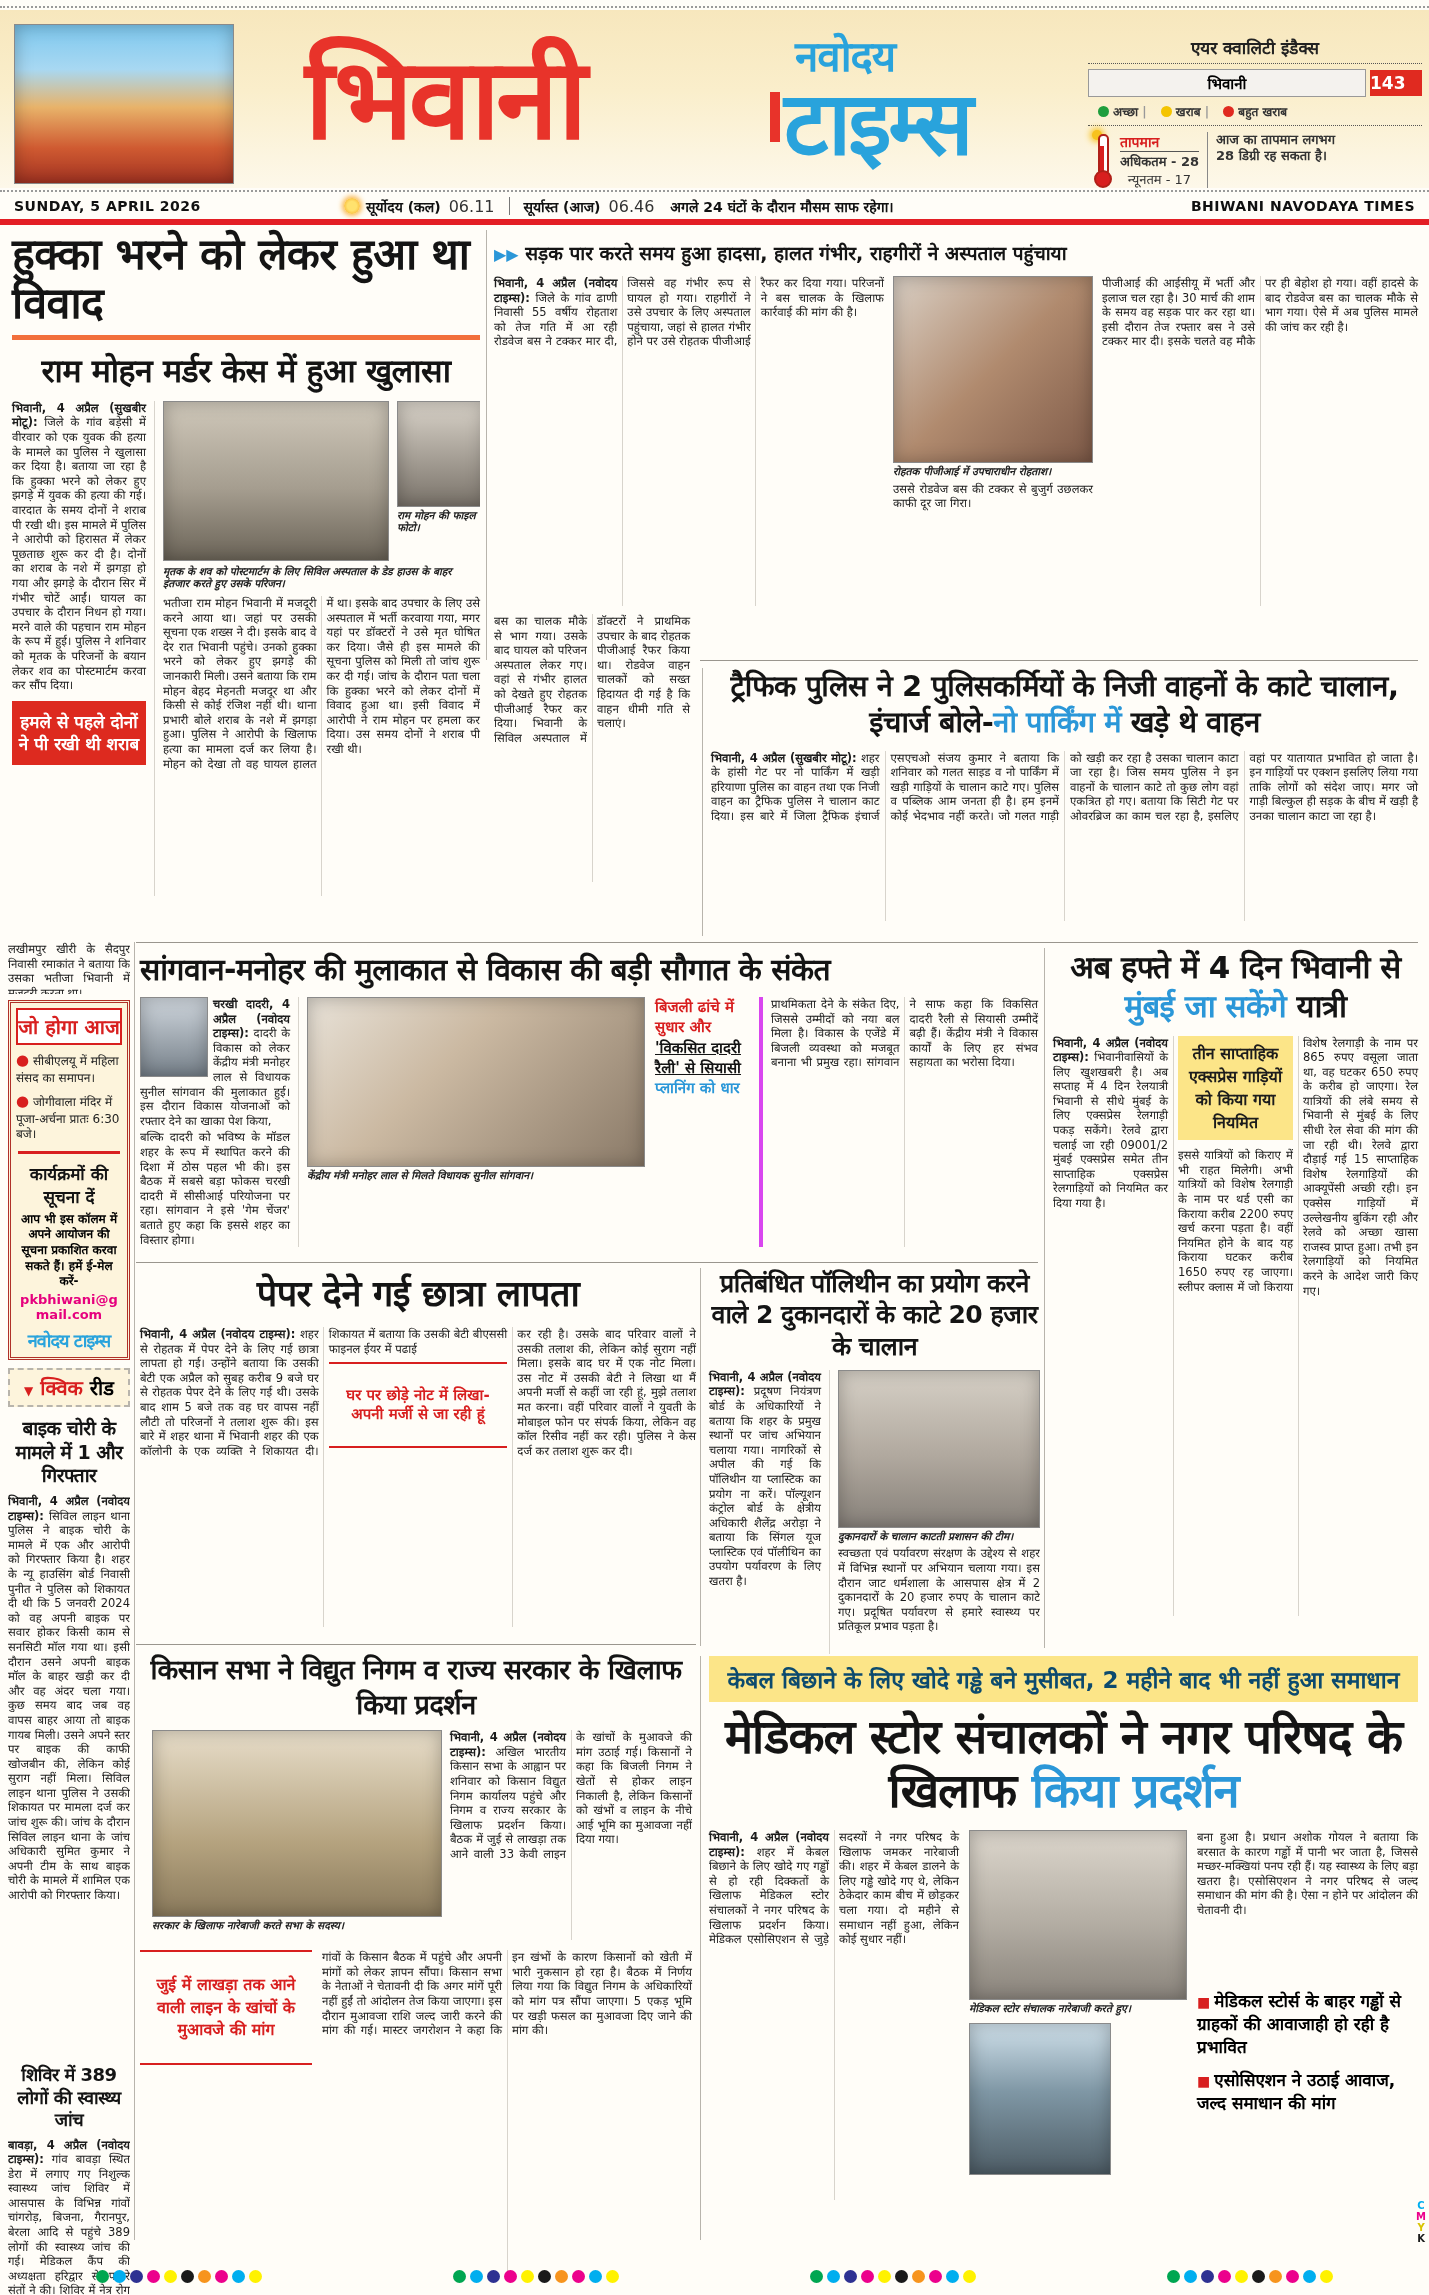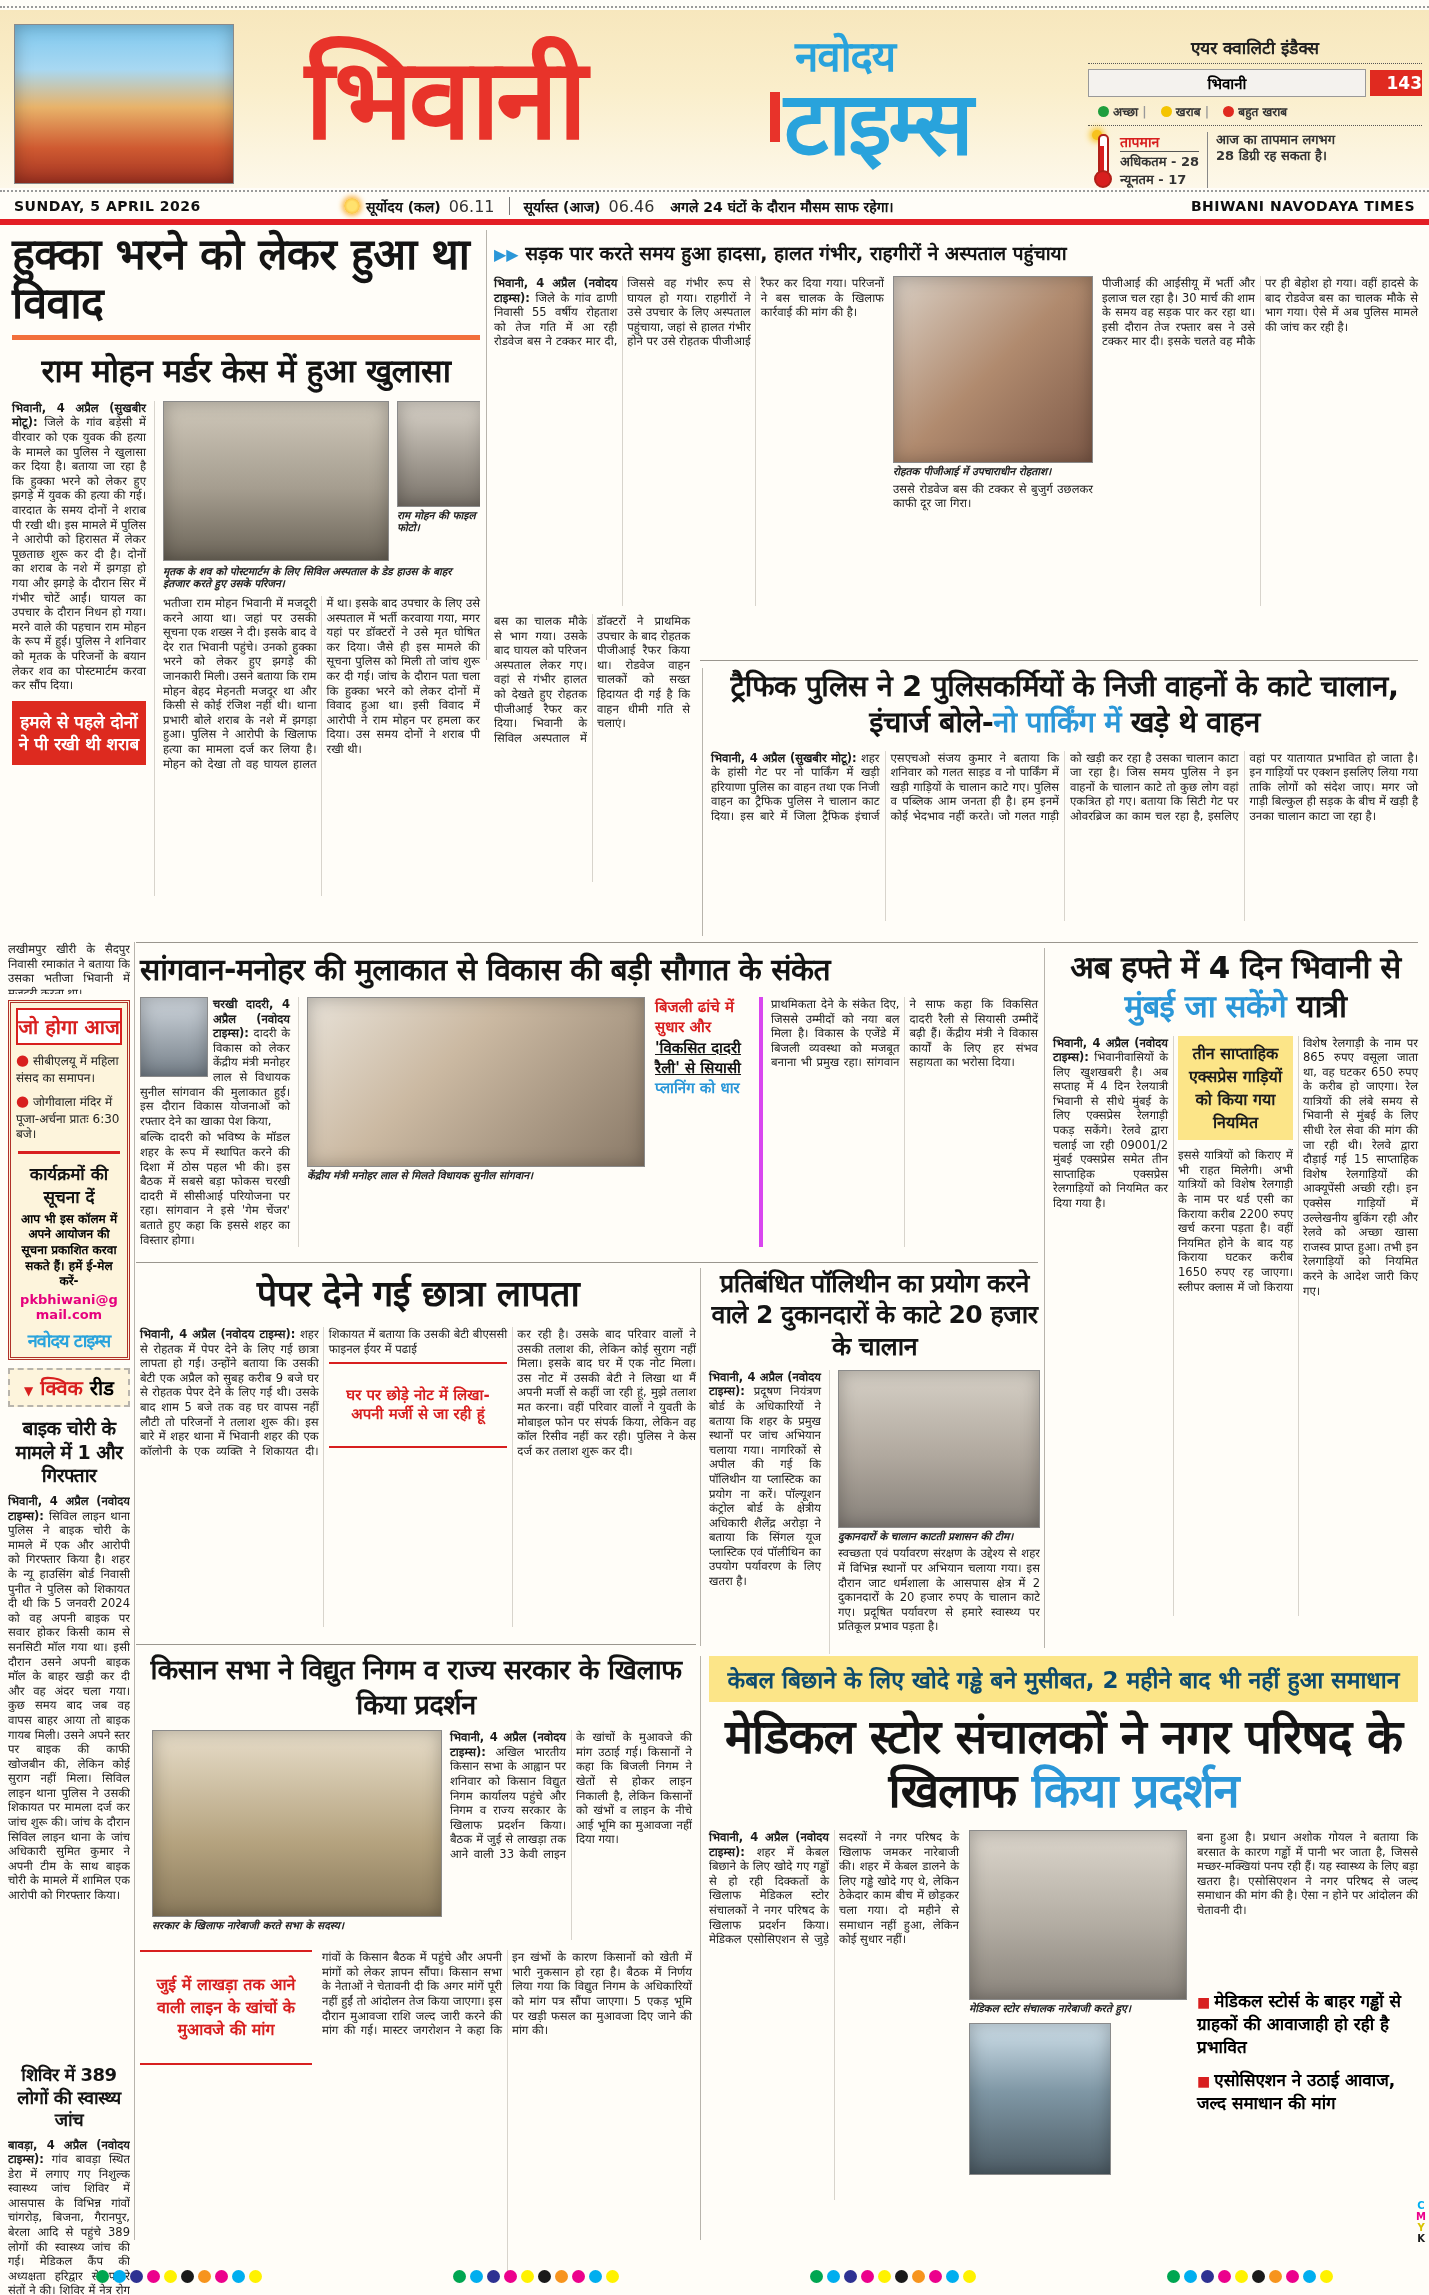--- a/index.html
+++ b/index.html
@@ -35,34 +35,34 @@
 
   <div class="abs" style="left:305px;top:38px;width:475px;font-size:112px;font-weight:bold;color:#e8332a;line-height:1.1;letter-spacing:-4px;">भिवानी</div>
   <div class="abs" style="left:795px;top:26px;font-size:42px;font-weight:bold;color:#29a3dc;letter-spacing:-1px;">नवोदय</div>
   <div class="abs" style="left:770px;top:92px;width:10px;height:50px;background:#e8332a;"></div>
   <div class="abs" style="left:784px;top:60px;font-size:88px;font-weight:bold;color:#29a3dc;letter-spacing:-3px;">टाइम्स</div>
 
   <div class="abs" style="left:1088px;top:36px;width:334px;height:136px;">
     <div style="text-align:center;font-size:17px;font-weight:bold;color:#222;border-bottom:1px dotted #555;padding-bottom:4px;">एयर क्वालिटी इंडैक्स</div>
     <div style="display:flex;align-items:center;margin-top:5px;">
       <div style="flex:1;background:#f4f2ee;border:1px solid #999;text-align:center;font-size:15px;font-weight:bold;padding:3px 0;">भिवानी</div>
-      <div style="width:52px;background:#e02a20;color:#fff;text-align:right;font-size:17px;font-weight:bold;padding:3px 0;margin-left:4px;">143</div>
+      <div style="width:52px;background:#e02a20;color:#fff;text-align:left;font-size:17px;font-weight:bold;padding:3px 0;margin-left:4px;">143</div>
     </div>
     <div id="aqi-legend" style="font-size:12px;font-weight:bold;color:#333;margin-top:6px;border-bottom:1px dotted #555;padding-bottom:5px;"><span class="dot" style="background-color: rgb(31, 158, 61);"></span><span>अच्छा</span><span style="color: rgb(153, 153, 153);"> | </span><span class="dot" style="background-color: rgb(244, 196, 0);"></span><span>खराब</span><span style="color: rgb(153, 153, 153);"> | </span><span class="dot" style="background-color: rgb(224, 42, 32);"></span><span>बहुत खराब</span></div>
     <div style="display:flex;margin-top:6px;align-items:flex-start;">
       <div style="width:26px;height:52px;position:relative;margin-right:6px;">
         <div style="position:absolute;left:4px;top:-2px;width:10px;height:10px;border-radius:50%;background:#f7c21e;box-shadow:0 0 6px 2px #f7c21e;"></div>
         <div style="position:absolute;left:10px;top:2px;width:7px;height:38px;background:#fff;border:2px solid #b02018;border-radius:5px;"></div>
         <div style="position:absolute;left:11.5px;top:14px;width:4px;height:26px;background:#d81f1f;"></div>
         <div style="position:absolute;left:6px;top:38px;width:14px;height:14px;border-radius:50%;background:#d81f1f;border:2px solid #b02018;"></div>
       </div>
       <div style="border-right:1px solid #888;padding-right:8px;">
         <div style="font-size:14px;font-weight:bold;color:#d81f1f;border-bottom:1px solid #555;">तापमान</div>
         <div style="font-size:13px;font-weight:bold;color:#333;">अधिकतम - 28</div>
-        <div style="font-size:13px;font-weight:bold;color:#333;">न्यूनतम - 17</div>
+        <div style="font-size:13px;font-weight:normal;color:#333;text-align:center;">न्यूनतम - 17</div>
       </div>
       <div style="font-size:13px;font-weight:bold;color:#333;padding-left:8px;width:120px;line-height:1.25;">आज का तापमान लगभग 28 डिग्री रह सकता है।</div>
     </div>
   </div>
 
   <div class="abs" style="left:0;top:190px;width:1429px;height:28px;border-top:2px dotted #9a9a9a;border-bottom:1px dotted #9a9a9a;display:flex;align-items:center;font-size:14px;color:#111;">
     <div style="font-weight:bold;margin-left:14px;width:330px;letter-spacing:.5px;">SUNDAY, 5 APRIL 2026</div>
     <div style="width:16px;height:16px;border-radius:50%;background:radial-gradient(circle,#ffe26e 40%,#f7a41e 100%);box-shadow:0 0 5px 2px rgba(247,164,30,.8);margin-right:6px;"></div>
     <div style="font-weight:bold;">सूर्योदय (कल)</div>
     <div style="margin:0 14px 0 8px;font-size:16px;color:#333;">06.11</div>

